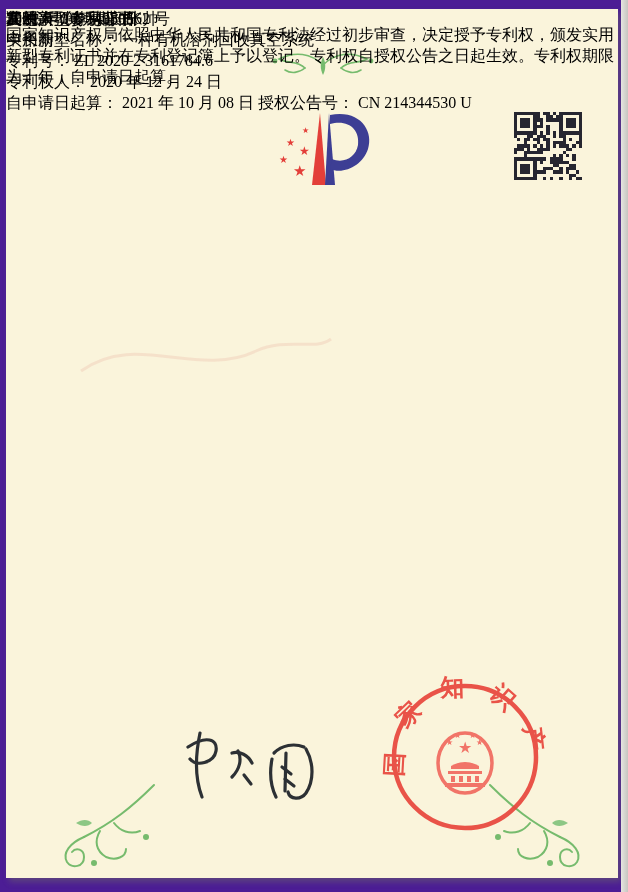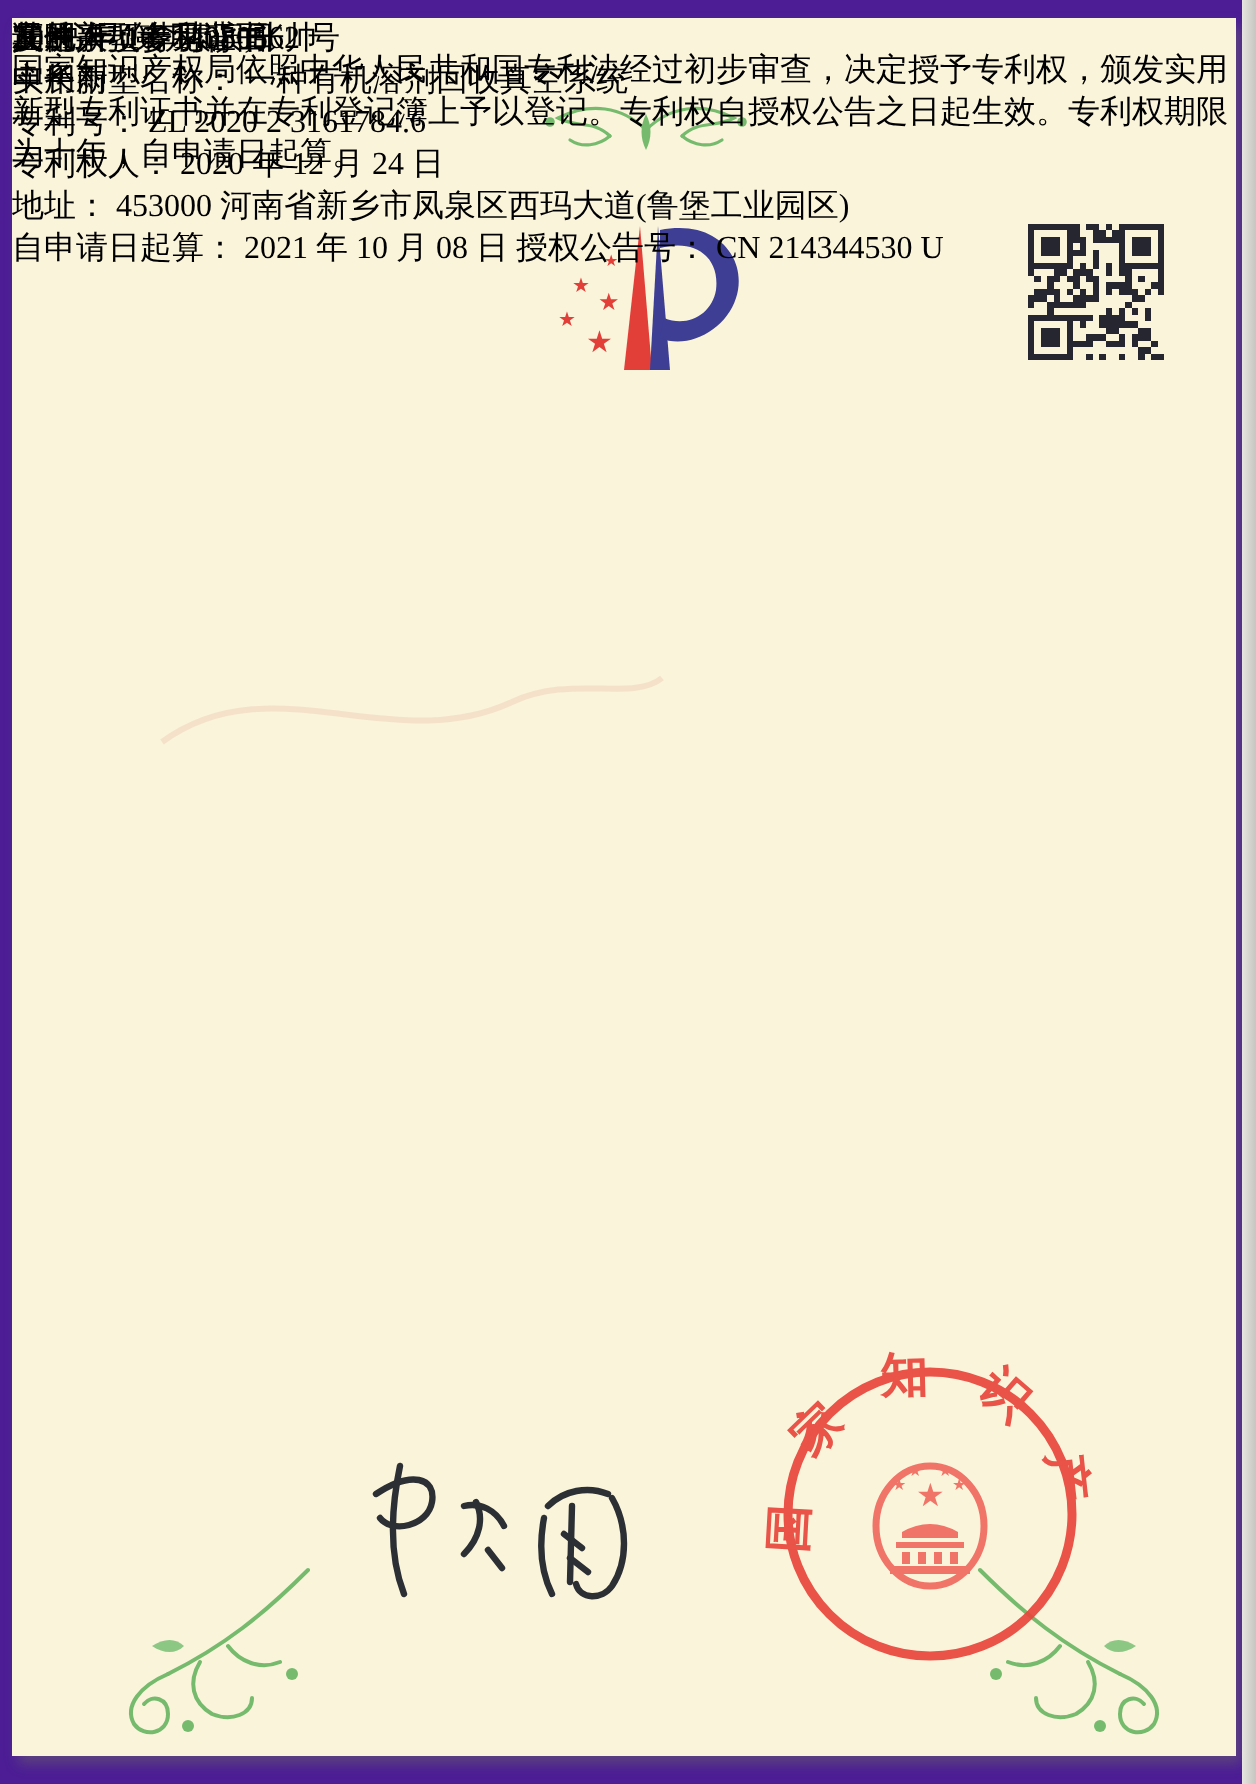--- a/index.html
+++ b/index.html
@@ -361,24 +361,20 @@
       </div>
       <div class="frow">
         <span class="flabel">专利号</span><span class="fcolon">：</span>
         <span class="fvalue">ZL 2020 2 3161784.6</span>
       </div>
       <div class="frow">
         <span class="flabel">专利权人</span><span class="fcolon">：</span>
         <span class="fvalue">2020 年 12 月 24 日</span>
       </div>
       <div class="frow">
-        <span class="flabel">地址</span><span class="fcolon">：</span>
-        <span class="fvalue">453000  河南省新乡市凤泉区西玛大道(鲁堡工业园区)</span>
-      </div>
-      <div class="frow">
         <span class="flabel">自申请日起算</span><span class="fcolon">：</span>
         <span class="fvalue">2021 年 10 月 08 日</span>
         <span class="gpair2">
           <span class="flabel">授权公告号</span><span class="fcolon">：</span>
           <span class="fvalue">CN 214344530 U</span>
         </span>
       </div>
     </div>
 
     <div class="abs paras">

